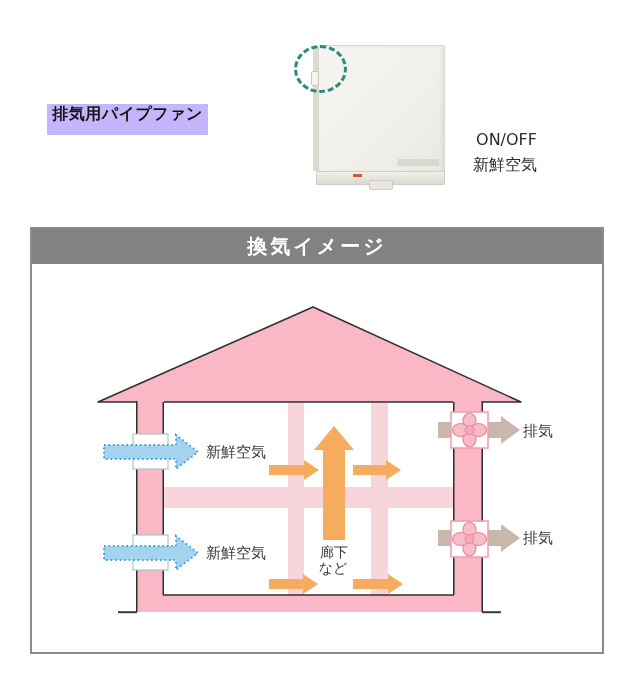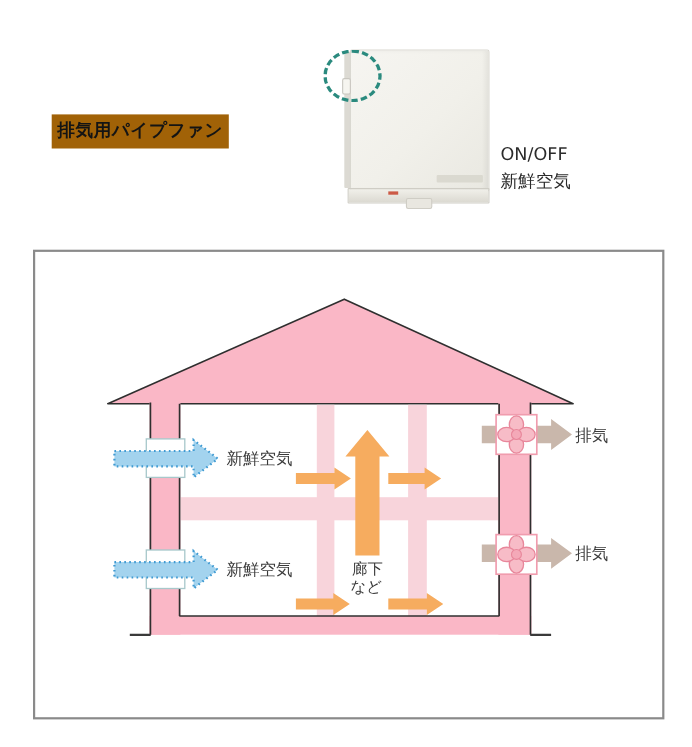--- a/index.html
+++ b/index.html
@@ -4,21 +4,21 @@
 <style>
   html,body{margin:0;padding:0;}
   body{
     width:629px;height:679px;position:relative;background:#ffffff;
     font-family:"DejaVu Sans","Liberation Sans",sans-serif;
     overflow:hidden;
   }
   
   .product-label{
     position:absolute;left:47px;top:104px;width:161px;height:31px;
-    background:#a16207;display:flex;align-items:center;justify-content:center;
+    background:#c4b5fd;display:flex;justify-content:center;
   }
   .product-label span{font-size:16px;font-weight:bold;color:#141414;letter-spacing:.5px;white-space:nowrap;}
   .fan-unit{position:absolute;left:313px;top:42px;width:135px;height:145px;}
   .fan-side{position:absolute;left:0;top:5px;width:6px;height:124px;background:#dcdad3;border-radius:1px;}
   .fan-face{
     position:absolute;left:5px;top:3px;width:125px;height:127px;
     background:linear-gradient(135deg,#f6f5f1 0%,#f1f0ea 55%,#e9e8e1 100%);
     border:1px solid #d9d7d0;border-radius:2px;
     box-shadow:inset -3px 0 4px rgba(0,0,0,.05);
   }
@@ -30,21 +30,21 @@
   .fan-tab{position:absolute;left:56px;top:138px;width:22px;height:8px;background:#e9e7e0;border:1px solid #cfcdc5;border-radius:2px;}
   .fan-red-mark{position:absolute;left:40px;top:132px;width:9px;height:3px;background:#cc5a46;}
   .fan-logo{position:absolute;left:84px;top:117px;width:42px;height:7px;background:#d6d4cb;border-radius:1px;opacity:.8;}
   .fan-switch{position:absolute;left:-2px;top:29px;width:6px;height:13px;background:#f6f5f0;border:1px solid #c9c7c0;border-radius:2px;}
   .dashed-circle{
     position:absolute;left:-19px;top:3px;width:47px;height:42px;
     border:3px dashed #2a8a7e;border-radius:50%;
   }
   .onoff-note{
     position:absolute;left:455px;top:128px;width:82px;
-    font-size:16px;line-height:1.55;color:#2b2b2b;text-align:left;white-space:nowrap;
+    font-size:16px;line-height:1.55;color:#2b2b2b;text-align:right;white-space:nowrap;
   }
   
   .vent-panel{
     position:absolute;left:30px;top:227px;width:574px;height:427px;
     border:2px solid #8a8a8a;box-sizing:border-box;background:#ffffff;
   }
   .vent-header{
     height:35px;background:#828282;display:flex;align-items:center;justify-content:center;
   }
   .vent-header span{color:#ffffff;font-weight:bold;font-size:20px;letter-spacing:3px;white-space:nowrap;}
@@ -69,20 +69,23 @@
   <div class="fan-switch"></div>
   <div class="dashed-circle"></div>
 </div>
 
 <div class="onoff-note">
   <div>ON/OFF</div>
   <div>新鮮空気</div>
 </div>
 
 <div class="vent-panel">
+  <div class="vent-header">
+    <span>換気イメージ</span>
+  </div>
 
   <div class="diagram-wrap">
     <svg width="570" height="388" viewBox="0 0 570 388">
 
       <polygon points="281,43 66,138 489,138" fill="#fab7c6" stroke="#2f2f2f" stroke-width="1.5" stroke-linejoin="round"></polygon>
 
       <rect x="104" y="136" width="28" height="212" fill="#fab7c6"></rect>
       <rect x="421" y="136" width="30" height="212" fill="#fab7c6"></rect>
 
       <rect x="104" y="331" width="347" height="17" fill="#fab7c6"></rect>

